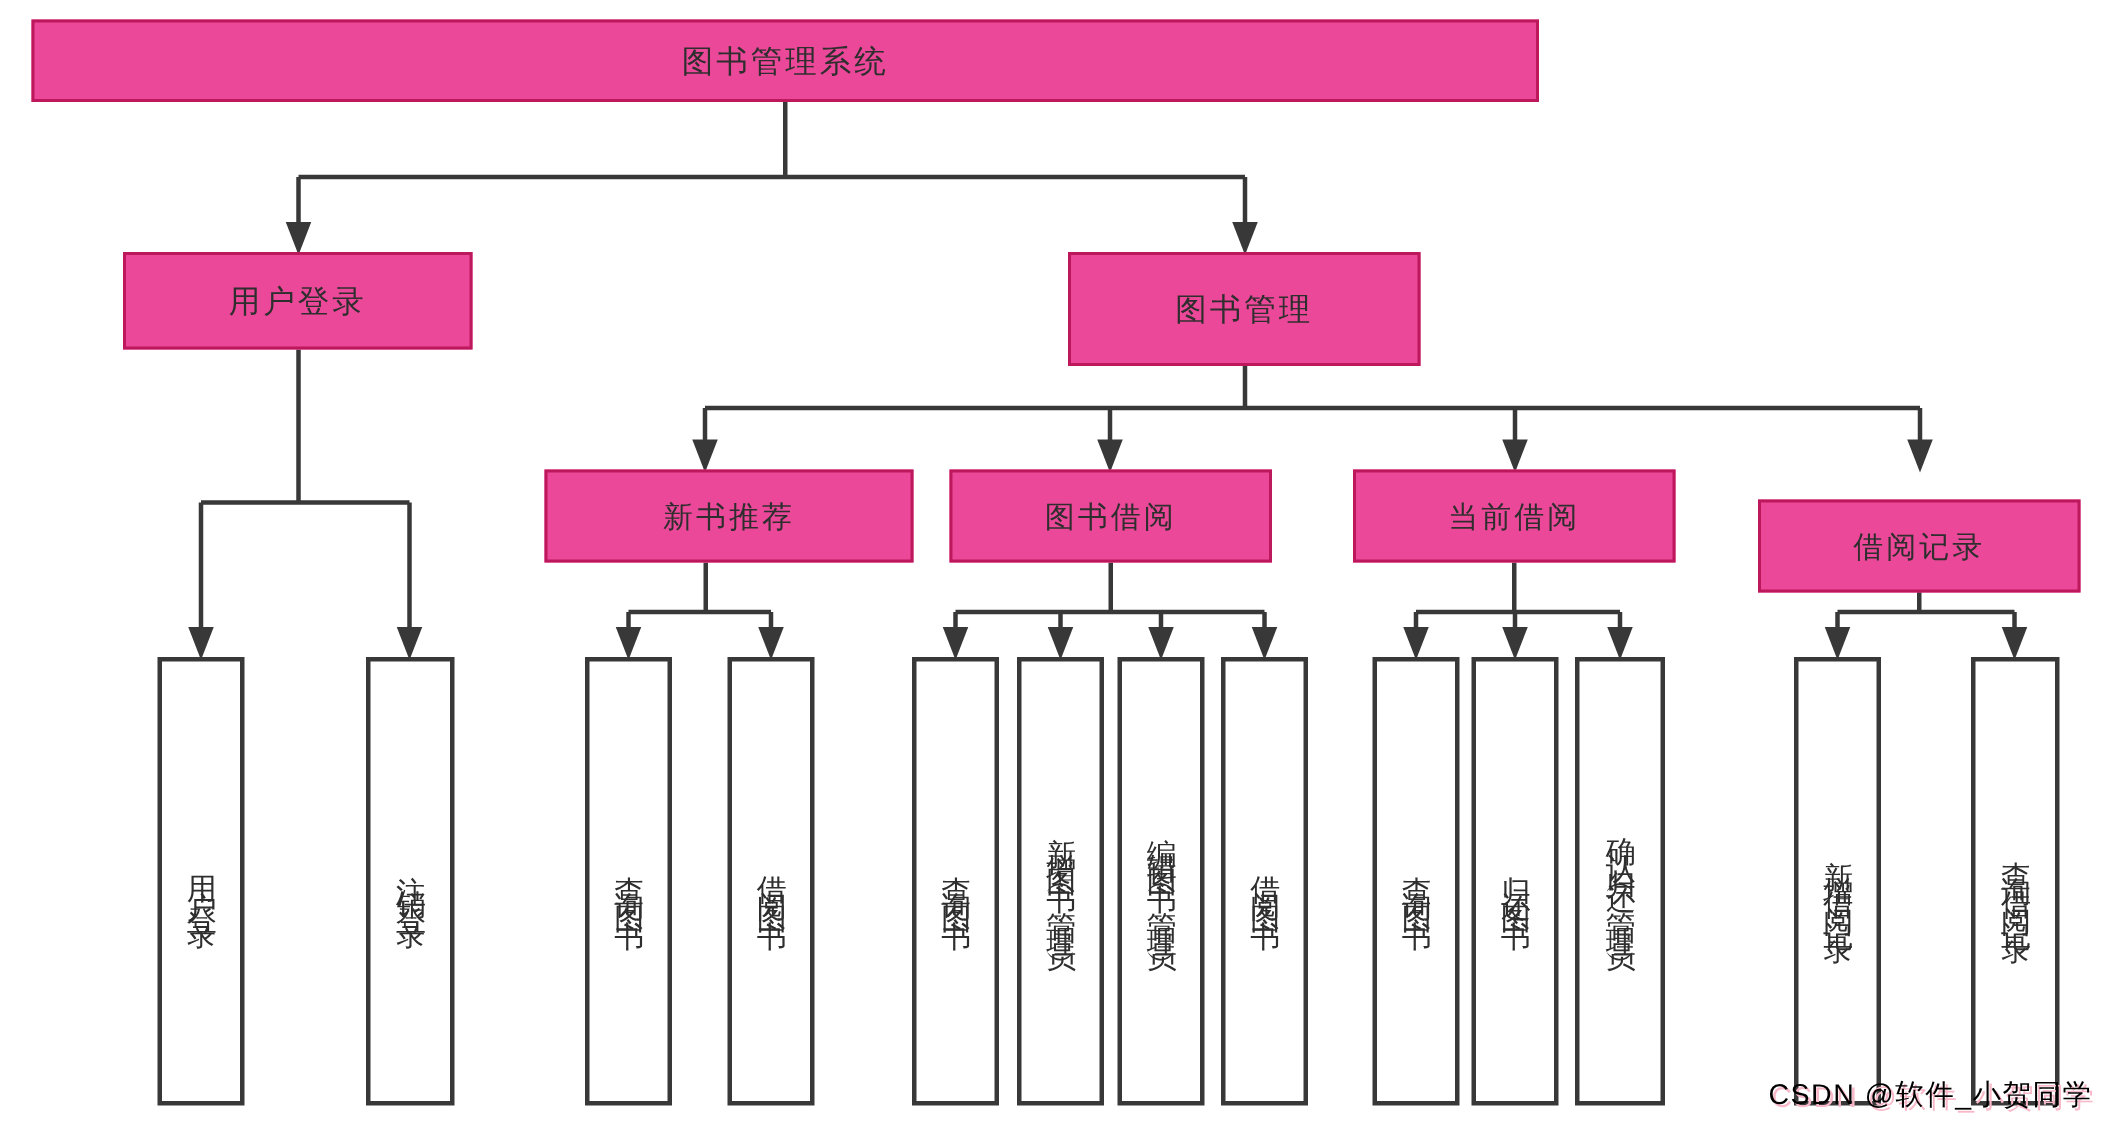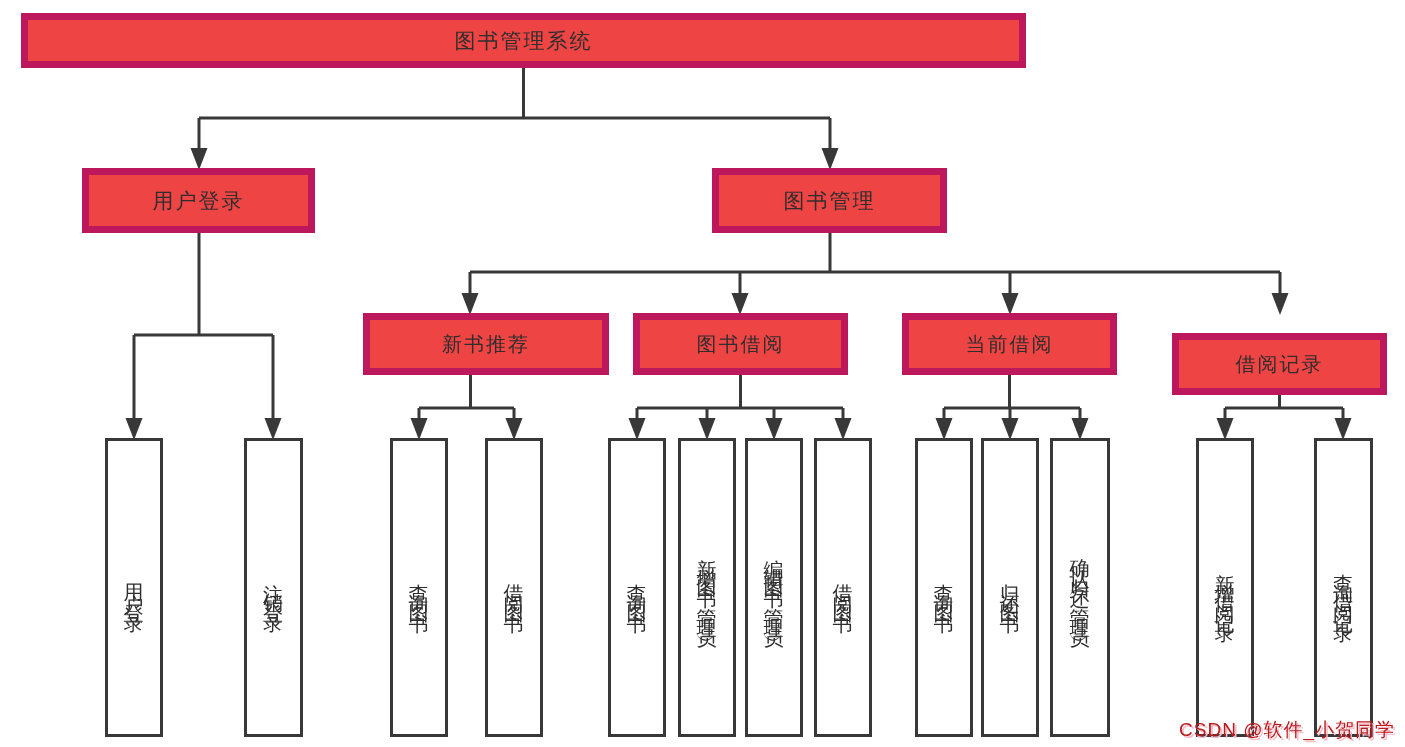--- a/index.html
+++ b/index.html
@@ -13,22 +13,22 @@
     color: #2e2e2e;
   }
   .stage svg.connectors {
     position: absolute;
     left: 0; top: 0;
     width: 1405px; height: 747px;
   }
   .node {
     position: absolute;
     box-sizing: border-box;
-    border: 7px solid #be185d;
-    background: #ef4444;
+    border: 2px solid #be185d;
+    background: #ec4899;
     display: flex;
     align-items: center;
     justify-content: center;
     font-size: 21px;
     letter-spacing: 2px;
     color: #2e2e2e;
     white-space: nowrap;
   }
   .leaf {
     position: absolute;
@@ -49,21 +49,21 @@
     color: #2e2e2e;
     line-height: 1;
     white-space: nowrap;
   }
   .watermark {
     position: absolute;
     right: 10px;
     bottom: 4px;
     font-size: 19px;
     letter-spacing: 1px;
-    color: #b91c1c;
+    color: #000000;
     text-shadow: 2px 2px 0 #f9b8c8;
     white-space: nowrap;
   }
   .cline { stroke: #383838; stroke-width: 3; fill: none; }
   .ahead { fill: #383838; stroke: none; }
 </style>
 </head>
 <body>
 
 <div class="stage">
@@ -133,21 +133,21 @@
       <line class="cline" x1="1225" y1="408" x2="1225" y2="424"></line>
       <polygon class="ahead" points="1216.5,418 1233.5,418 1225,440"></polygon>
       <line class="cline" x1="1343" y1="408" x2="1343" y2="424"></line>
       <polygon class="ahead" points="1334.5,418 1351.5,418 1343,440"></polygon>
     </g>
   </svg>
 
   <div class="node" style="left:21px; top:13px; width:1005px; height:55px;">图书管理系统</div>
 
   <div class="node" style="left:82px; top:168px; width:233px; height:65px;">用户登录</div>
-  <div class="node" style="left:712px; top:168px; width:235px; height:65px;">图书管理</div>
+  <div class="node" style="left:712px; top:168px; width:235px; height:76px;">图书管理</div>
 
   <div class="node" style="left:363px; top:313px; width:246px; height:62px; font-size:20px;">新书推荐</div>
   <div class="node" style="left:633px; top:313px; width:215px; height:62px; font-size:20px;font-family:Liberation Serif, serif;">图书借阅</div>
   <div class="node" style="left:902px; top:313px; width:215px; height:62px; font-size:20px;font-family:Liberation Serif, serif;">当前借阅</div>
   <div class="node" style="left:1172px; top:313px; width:215px; height:62px; font-size:20px;margin-top:20px;">借阅记录</div>
 
   <div class="leaf" style="left:105px; width:58px;">
     <span class="vtext">用户登录</span>
   </div>
   <div class="leaf" style="left:244px; width:59px;">

